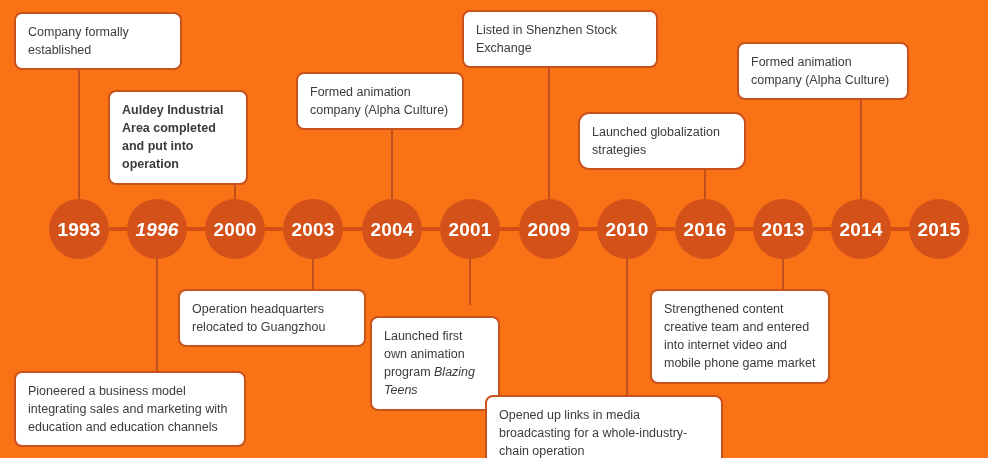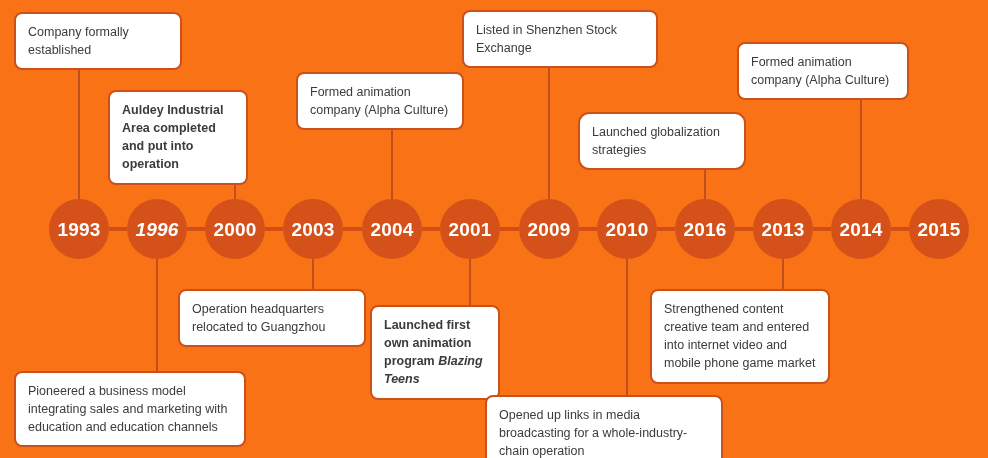--- a/index.html
+++ b/index.html
@@ -96,21 +96,21 @@
       <div class="event-box" style="left: 108px; top: 90px; width: 140px; min-height: 74px; font-weight: bold;"><span>Auldey Industrial Area completed and put into operation</span></div>
       <div class="event-box" style="left: 296px; top: 72px; width: 168px; min-height: 50px;"><span>Formed animation company (Alpha Culture)</span></div>
       <div class="event-box" style="left: 462px; top: 10px; width: 196px; min-height: 50px;"><span>Listed in Shenzhen Stock Exchange</span></div>
       <div class="event-box" style="left: 578px; top: 112px; width: 168px; min-height: 50px; border-radius: 11px;"><span>Launched globalization strategies</span></div>
       <div class="event-box" style="left: 737px; top: 42px; width: 172px; min-height: 50px;"><span>Formed animation company (Alpha Culture)</span></div>
     </div>
 
   <div id="below-layer">
       <div class="event-box" style="left: 14px; top: 371px; width: 232px; min-height: 74px;"><span>Pioneered a business model integrating sales and marketing with education and education channels</span></div>
       <div class="event-box" style="left: 178px; top: 289px; width: 188px; min-height: 50px;"><span>Operation headquarters relocated to Guangzhou</span></div>
-      <div class="event-box" style="left: 370px; top: 305px; width: 130px; min-height: 72px; font-weight: bold;"><span>Launched first own animation program </span><span class="ital">Blazing Teens</span></div>
+      <div class="event-box" style="left: 370px; top: 316px; width: 130px; min-height: 72px;"><span>Launched first own animation program </span><span class="ital">Blazing Teens</span></div>
       <div class="event-box" style="left: 485px; top: 395px; width: 238px; min-height: 50px;"><span>Opened up links in media broadcasting for a whole-industry-chain operation</span></div>
       <div class="event-box" style="left: 650px; top: 289px; width: 180px; min-height: 72px;"><span>Strengthened content creative team and entered into internet video and mobile phone game market</span></div>
     </div>
 
   <div id="nodes-layer">
       <div class="year-node" style="left: 49px; top: 199px;">1993</div>
       <div class="year-node" style="left: 127px; top: 199px; font-style: italic;">1996</div>
       <div class="year-node" style="left: 205px; top: 199px;">2000</div>
       <div class="year-node" style="left: 283px; top: 199px;">2003</div>
       <div class="year-node" style="left: 362px; top: 199px;">2004</div>

